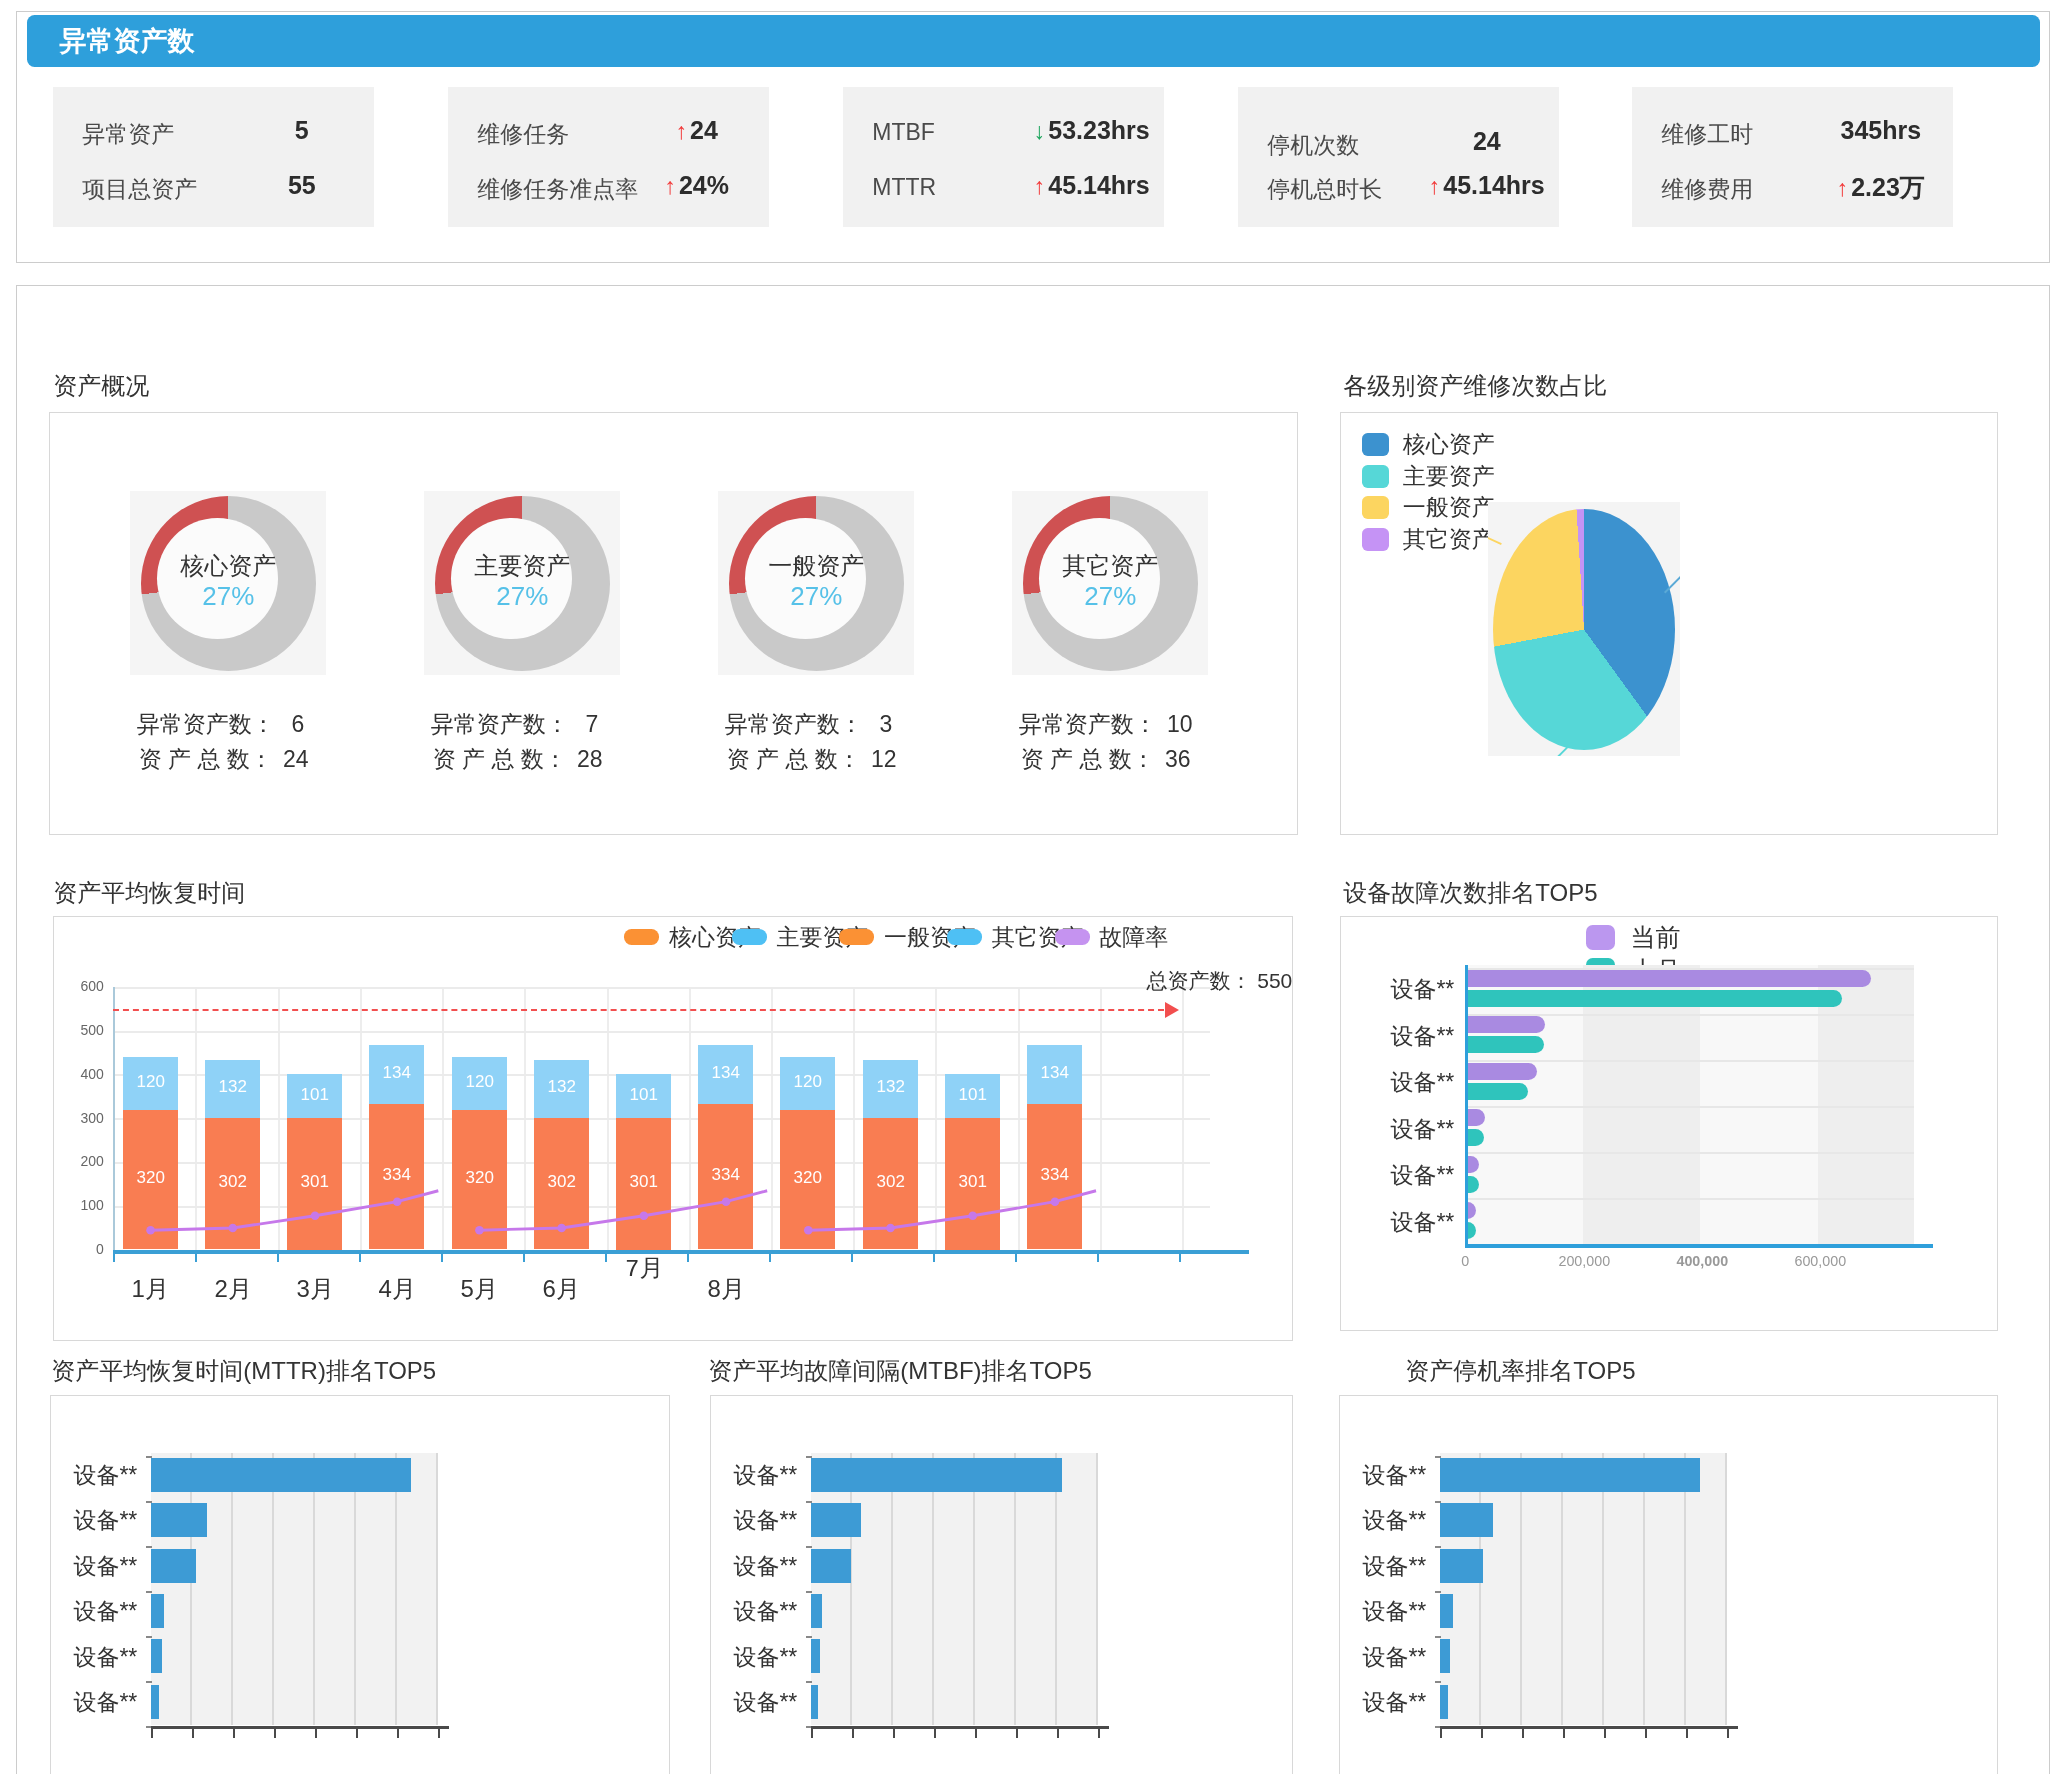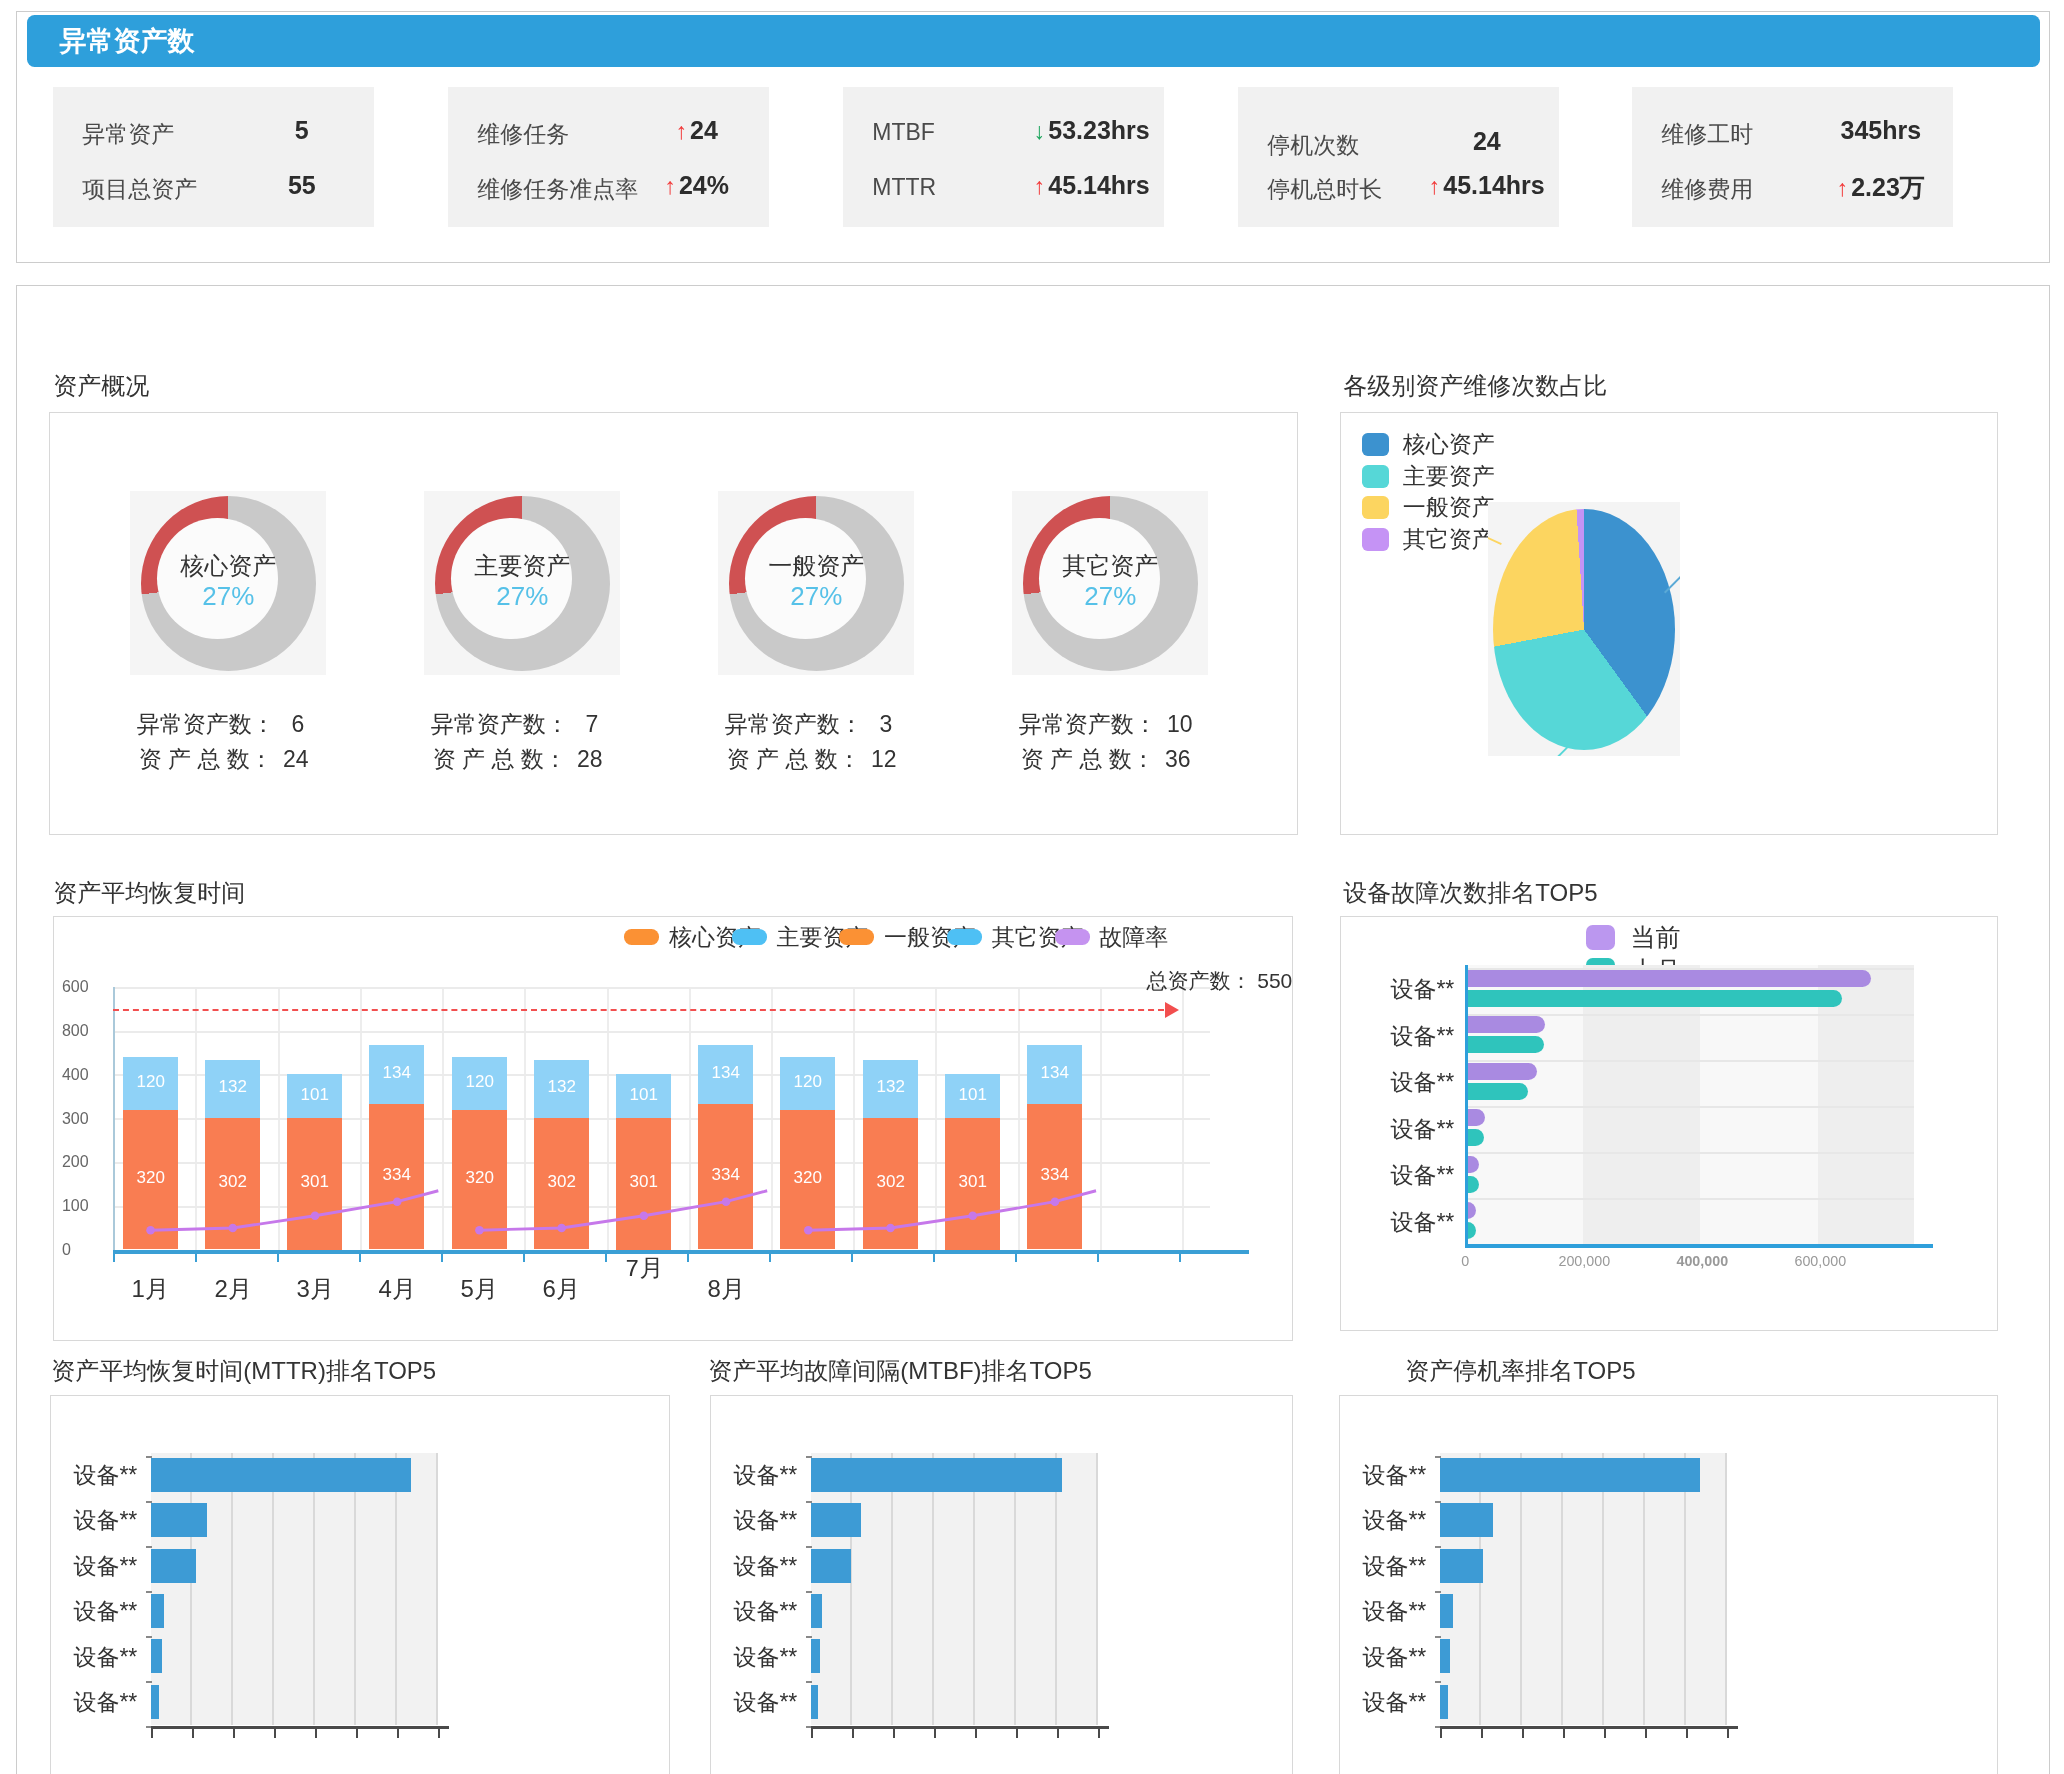--- a/index.html
+++ b/index.html
@@ -31,21 +31,21 @@
   
   .pleg-item{position:absolute;left:21px;display:flex;align-items:center;height:25px;}
   .pleg-swatch{width:27px;height:23px;border-radius:5.7px;margin-right:13.4px;}
   .pleg-label{font-size:23px;color:#333;}
   .pie-square{position:absolute;left:147px;top:89px;width:192px;height:254px;background:#f4f4f4;}
   .pie{position:absolute;left:4.8px;top:6.7px;width:182px;height:241px;border-radius:50%;}
   .pie-lines{position:absolute;left:0;top:0;overflow:visible;}
   
   .sb-grid-h{position:absolute;height:1.9px;background:#ebebeb;}
   .sb-grid-v{position:absolute;width:1.9px;background:#ededed;}
-  .sb-ytick{position:absolute;width:42px;font-size:16px;color:#666;}
+  .sb-ytick{position:absolute;width:42px;text-align:right;font-size:14px;color:#666;}
   .sb-bar{position:absolute;}
   .sb-val{position:absolute;width:100%;text-align:center;color:#fff;font-size:17px;}
   .sb-month{position:absolute;width:76px;text-align:center;font-size:24px;color:#333;}
   .sb-axis-x{position:absolute;height:3.8px;background:#3a9fd5;}
   .sb-axis-y{position:absolute;width:1.9px;background:#aac9da;}
   .sb-ticks{position:absolute;height:8.6px;background-image:repeating-linear-gradient(90deg,#3a9fd5 0 1.9px,transparent 1.9px 82px);}
   .sb-dash{position:absolute;border-top:2.9px dashed #f24f4f;}
   .sb-arrow{position:absolute;width:0;height:0;border-left:14.3px solid #f24f4f;border-top:8.6px solid transparent;border-bottom:8.6px solid transparent;}
   .sb-marklabel{position:absolute;font-size:21px;color:#333;text-align:right;}
   .sb-legend{position:absolute;display:flex;align-items:center;}
@@ -261,21 +261,21 @@
           <div class="sb-ytick" style="left: 7.6px; top: 324px;">0</div>
           <div class="sb-grid-h" style="left: 59px; top: 289px; width: 1097px;"></div>
           <div class="sb-ytick" style="left: 7.6px; top: 280px;">100</div>
           <div class="sb-grid-h" style="left: 59px; top: 245px; width: 1097px;"></div>
           <div class="sb-ytick" style="left: 7.6px; top: 236px;">200</div>
           <div class="sb-grid-h" style="left: 59px; top: 201px; width: 1097px;"></div>
           <div class="sb-ytick" style="left: 7.6px; top: 193px;">300</div>
           <div class="sb-grid-h" style="left: 59px; top: 157px; width: 1097px;"></div>
           <div class="sb-ytick" style="left: 7.6px; top: 149px;">400</div>
           <div class="sb-grid-h" style="left: 59px; top: 114px; width: 1097px;"></div>
-          <div class="sb-ytick" style="left: 7.6px; top: 105px;">800</div>
+          <div class="sb-ytick" style="left: 7.6px; top: 105px;">500</div>
           <div class="sb-grid-h" style="left: 59px; top: 70px; width: 1097px;"></div>
           <div class="sb-ytick" style="left: 7.6px; top: 61px;">600</div>
           <div class="sb-bar" style="left: 69px; top: 192px; width: 55px; height: 140px; background: rgb(249, 125, 82);">
             <div class="sb-val" style="top: 59px;">320</div>
           </div>
           <div class="sb-bar" style="left: 69px; top: 140px; width: 55px; height: 53px; background: rgb(143, 210, 247);">
             <div class="sb-val" style="top: 15px;">120</div>
           </div>
           <div class="sb-month" style="left: 58px; top: 356px;">1月</div>
           <div class="sb-bar" style="left: 151px; top: 200px; width: 55px; height: 132px; background: rgb(249, 125, 82);">

